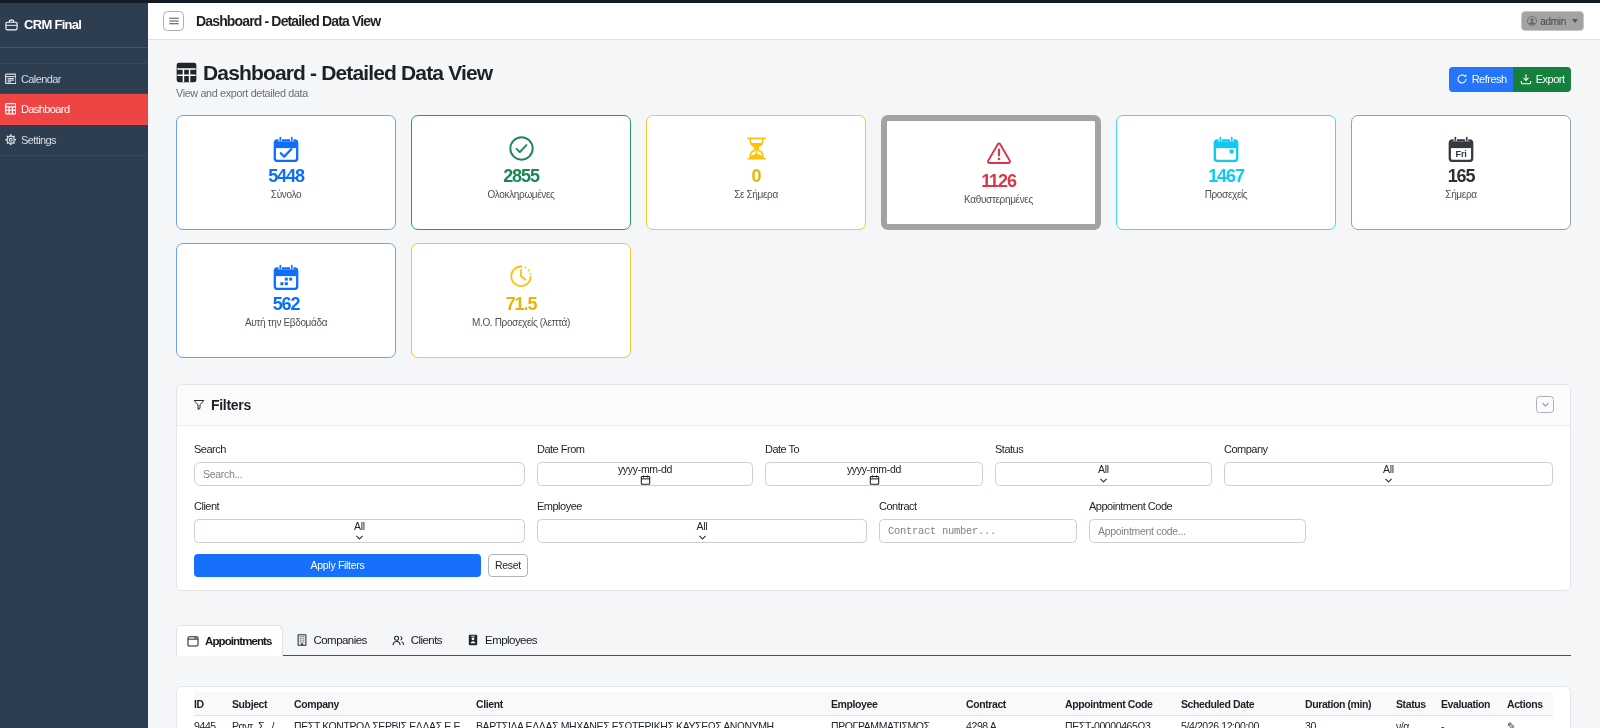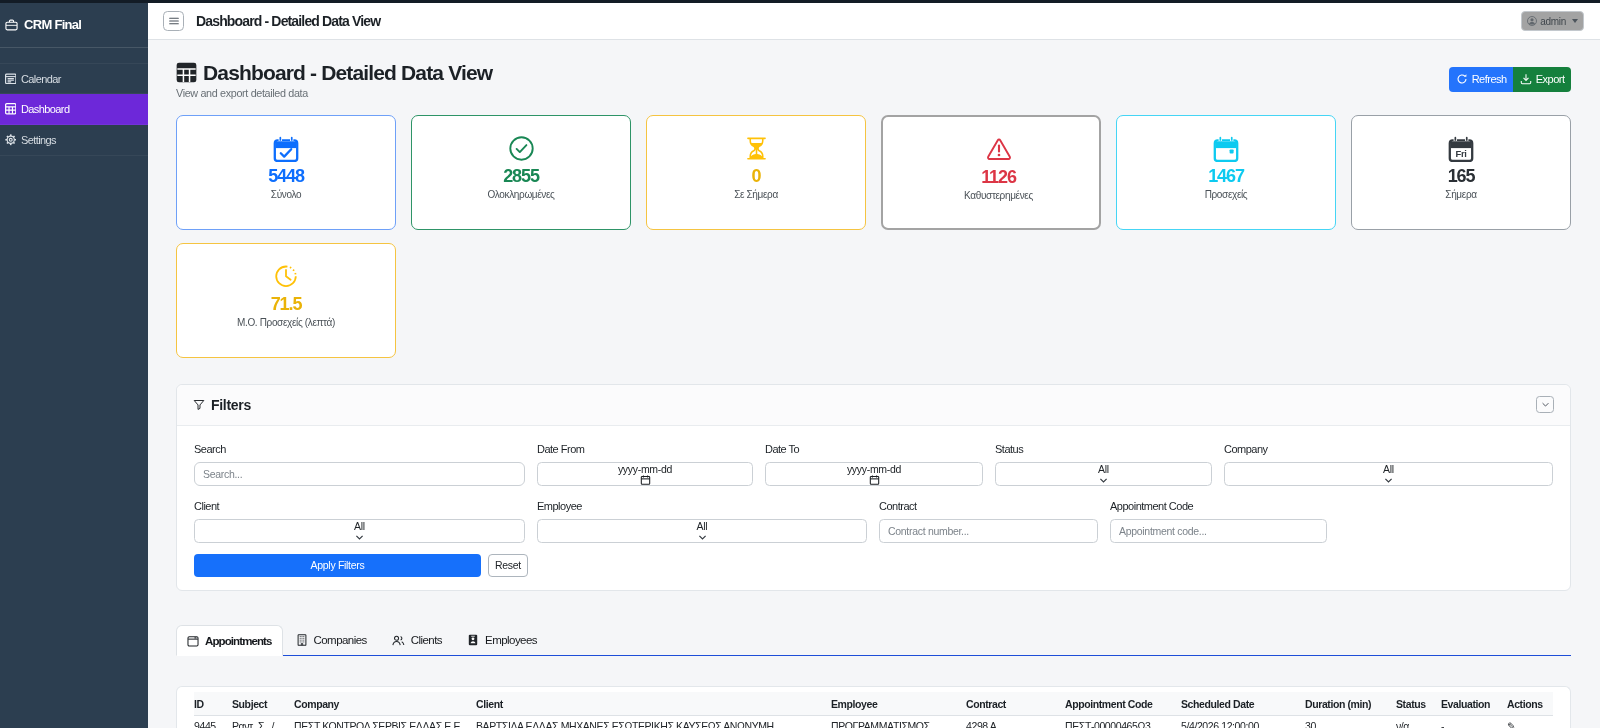--- a/index.html
+++ b/index.html
@@ -2,21 +2,21 @@
 <html><head><meta charset="utf-8"><style>
 * { margin:0; padding:0; box-sizing:border-box; }
 html,body { width:1600px; height:728px; overflow:hidden; font-family:"Liberation Sans", sans-serif; background:#f5f6f8; }
 .topstrip { position:fixed; top:0; left:0; width:1600px; height:3px; background:#131c26; z-index:50; }
 .app { display:flex; height:728px; }
 .sidebar { width:148px; min-width:148px; background:#2c3e50; height:728px; }
 .brand { height:48px; display:flex; align-items:center; padding-left:5px; gap:6px; border-bottom:1px solid rgba(255,255,255,.13); font-size:13px; font-weight:700; letter-spacing:-0.7px; color:#fff; padding-top:2px; }
 .nav { margin-top:15px; }
 .nav a { display:flex; align-items:center; height:31px; padding-left:4.5px; gap:5px; font-size:11px; letter-spacing:-0.6px; color:#d7dde3; text-decoration:none; border-bottom:1px solid rgba(255,255,255,.05); }
 .nav a.first { border-top:1px solid rgba(255,255,255,.05); }
-.nav a.active { background:#6d28d9; color:#fff; }
+.nav a.active { background:#ef4444; color:#fff; }
 .main { flex:1; display:flex; flex-direction:column; height:728px; }
 .topbar { height:40px; flex:none; background:#fff; border-bottom:1px solid #dee2e6; display:flex; align-items:center; padding:3px 19px 0 15px; }
 .hambtn { width:21px; height:20px; border:1px solid #a9b0b7; border-radius:4.5px; background:#fff; display:flex; align-items:center; justify-content:center; }
 .tb-title { font-size:14px; font-weight:700; letter-spacing:-0.85px; color:#1c2126; margin-left:12px; }
 .adminbtn { margin-left:auto; height:20px; border:1px solid #c3c8cd; border-radius:4px; background:#a3a3a3; display:flex; align-items:center; padding:0 5px; gap:3px; font-size:10px; letter-spacing:-0.3px; color:#40474d; }
 .caret { width:0; height:0; border-left:3.6px solid transparent; border-right:3.6px solid transparent; border-top:4px solid #4c545c; margin-left:3px; }
 .content { flex:1; padding:20.5px 32px 0 28px; overflow:hidden; }
 .pagehead { display:flex; align-items:flex-start; }
 .ph-left h1 { font-size:21px; font-weight:700; letter-spacing:-0.85px; color:#1c2126; display:flex; align-items:center; gap:6px; line-height:23px; }
 .ph-sub { font-size:10.8px; letter-spacing:-0.35px; color:#697076; margin-top:3px; }
@@ -25,35 +25,35 @@
 .btn-refresh { background:#2474fc; border-radius:4px 0 0 4px; }
 .btn-export { background:#15803d; border-radius:0 4px 4px 0; }
 .cards { margin-top:16px; display:grid; grid-template-columns:repeat(6, 1fr); gap:13px 15px; }
 .card-s { background:#fff; border-radius:7px; height:115px; display:flex; flex-direction:column; align-items:center; padding-top:20px; }
 .icbox { height:26px; display:flex; align-items:center; }
 .card-s .num { font-size:18px; font-weight:700; letter-spacing:-1.1px; margin-top:5px; line-height:19px; }
 .card-s .lbl { font-size:10px; letter-spacing:-0.35px; color:#4a5157; margin-top:3px; }
 .b-blue { border:1px solid #6ea0f8; } .t-blue { color:#0d6efd; }
 .b-green { border:1px solid #2e9467; } .t-green { color:#198754; }
 .b-yellow { border:1px solid #f5c441; } .t-yellow { color:#eab308; }
-.b-red { border:2px solid #a3a3a3;padding-left:15px; } .t-red { color:#dc3545; }
+.b-red { border:6px solid #a3a3a3;padding-left:15px; } .t-red { color:#dc3545; }
 .b-cyan { border:1px solid #45d5f5; } .t-cyan { color:#0dcaf0; }
 .b-gray { border:1px solid #99a0a7; } .t-dark { color:#2b3035; }
 .filters { margin-top:26px; background:#fff; border:1px solid #e2e6ea; border-radius:6px; }
 .f-head { height:41px; background:#fbfbfc; border-bottom:1px solid #e9ecef; border-radius:6px 6px 0 0; display:flex; align-items:center; padding:0 16px; }
 .f-head .ttl { font-size:14px; font-weight:700; letter-spacing:-0.3px; color:#1c2126; margin-left:6px; }
 .collbtn { margin-left:auto; width:18px; height:16.5px; border:1px solid #a9b0b7; border-radius:3.5px; background:#fbfbfc; display:flex; align-items:center; justify-content:center; }
 .f-body { padding:17px 17px 13px 17px; }
 .frow { display:flex; gap:12px; }
 .fcol label { display:block; font-size:11px; letter-spacing:-0.5px; color:#1c2126; margin-bottom:7px; }
 .inp { height:24px; border:1px solid #cbd0d5; border-radius:4.5px; background:#fff; font-size:10.5px; letter-spacing:-0.3px; color:#212529; display:flex; align-items:center; padding:0 8px; }
 .inp .ph-t { color:#7c838a; }
 .sel { justify-content:space-between;flex-direction:column; }
 .w-search { width:331px;border-radius:6px; } .w-datef { width:216px; } .w-datet { width:218px; } .w-status { width:217px; } .w-company { width:329px; }
-.w-client { width:331px; } .w-emp { width:330px; } .w-contract { width:219px; } .w-acode { width:217px; }
+.w-client { width:331px; } .w-emp { width:330px; } .w-contract { width:198px;font-family:Liberation Mono, monospace; } .w-acode { width:217px; }
 .frow2 { margin-top:14px; }
 .frow3 { margin-top:11px; display:flex; gap:7px; }
 .btn-apply { width:287px; height:23px; background:#1670fb; border:none; border-radius:4px; color:#fff; font-size:10.5px; letter-spacing:-0.3px; font-family:inherit; }
 .btn-reset { height:23px; border:1px solid #adb5bd; background:#fff; border-radius:4px; color:#212529; font-size:10.5px; letter-spacing:-0.3px; padding:0 6px; font-family:inherit; }
 .tabs { margin-top:34.5px; display:flex; border-bottom:1px solid #1d4ed8; height:31px; }
 .tab { display:flex; align-items:center; gap:6px; font-size:11.5px; letter-spacing:-0.55px; color:#16191d; padding:0 12px 0 13px; }
 .tab.active { background:#fff; border:1px solid #dee2e6; border-bottom:1px solid #fff; border-radius:6px 6px 0 0; font-weight:700; letter-spacing:-0.9px; margin-bottom:-1px; padding:0 10px; }
 .tablecard { margin-top:30px; background:#fff; border:1px solid #e3e7eb; border-radius:6px 6px 0 0; border-bottom:none; padding:5px 17px 0 17px; height:50px; overflow:hidden; }
 table { border-collapse:collapse; width:100%; font-size:10.5px; letter-spacing:-0.4px; }
 th { text-align:left; font-weight:700; color:#1c2126; background:#f8f9fa; padding:5.5px 6px 5.5px 0; border-bottom:1px solid #dee2e6; white-space:nowrap; }
@@ -196,20 +196,38 @@
                 <rect x="5.6" y="1.7" width="3.4" height="3.2" fill="#fff"></rect>
                 <rect x="17" y="1.7" width="3.4" height="3.2" fill="#fff"></rect>
                 <rect x="6.5" y="0.8" width="1.7" height="4" rx="0.85" fill="#343a40"></rect>
                 <rect x="17.9" y="0.8" width="1.7" height="4" rx="0.85" fill="#343a40"></rect>
                 <text x="13" y="21" font-family="Liberation Sans" font-size="9.4" font-weight="700" fill="#343a40" text-anchor="middle" letter-spacing="-0.3">Fri</text>
               </svg>
             </span>
             <div class="num t-dark">165</div>
             <div class="lbl">Σήμερα</div>
           </div>
+        <div class="card-s b-blue">
+            <span class="icbox">
+              <svg width="26" height="26" viewBox="0 0 26 26" style="display:block;">
+                <rect x="1.8" y="4.4" width="22.4" height="20.6" rx="2.8" fill="none" stroke="#0d6efd" stroke-width="2.3"></rect>
+                <path d="M2.9 5.5h20.2v6.6H2.9z" fill="#0d6efd"></path>
+                <rect x="5.6" y="1.7" width="3.4" height="3.2" fill="#fff"></rect>
+                <rect x="17" y="1.7" width="3.4" height="3.2" fill="#fff"></rect>
+                <rect x="6.5" y="0.8" width="1.7" height="4" rx="0.85" fill="#0d6efd"></rect>
+                <rect x="17.9" y="0.8" width="1.7" height="4" rx="0.85" fill="#0d6efd"></rect>
+                <rect x="11.8" y="13.6" width="3" height="3" fill="#0d6efd"></rect>
+                <rect x="16.2" y="13.6" width="3" height="3" fill="#0d6efd"></rect>
+                <rect x="7.4" y="18.2" width="3" height="3" fill="#0d6efd"></rect>
+                <rect x="11.8" y="18.2" width="3" height="3" fill="#0d6efd"></rect>
+              </svg>
+            </span>
+            <div class="num t-blue">562</div>
+            <div class="lbl">Αυτή την Εβδομάδα</div>
+          </div>
         <div class="card-s b-yellow">
             <span class="icbox">
               <svg width="24" height="24" viewBox="0 0 24 25.5" style="display:block;">
                 <path d="M12 1.6 A10.4 10.4 0 1 0 22.4 12" fill="none" stroke="#ffc107" stroke-width="1.9"></path>
                 <path d="M12 1.6 A10.4 10.4 0 0 1 22.4 12" fill="none" stroke="#ffc107" stroke-width="1.9" stroke-dasharray="1.6 2.6"></path>
                 <path d="M12 5.2V12l4.9 3.7" fill="none" stroke="#ffc107" stroke-width="1.9" stroke-linecap="round" stroke-linejoin="round"></path>
               </svg>
             </span>
             <div class="num t-yellow">71.5</div>
             <div class="lbl">Μ.Ο. Προσεχείς (λεπτά)</div>

